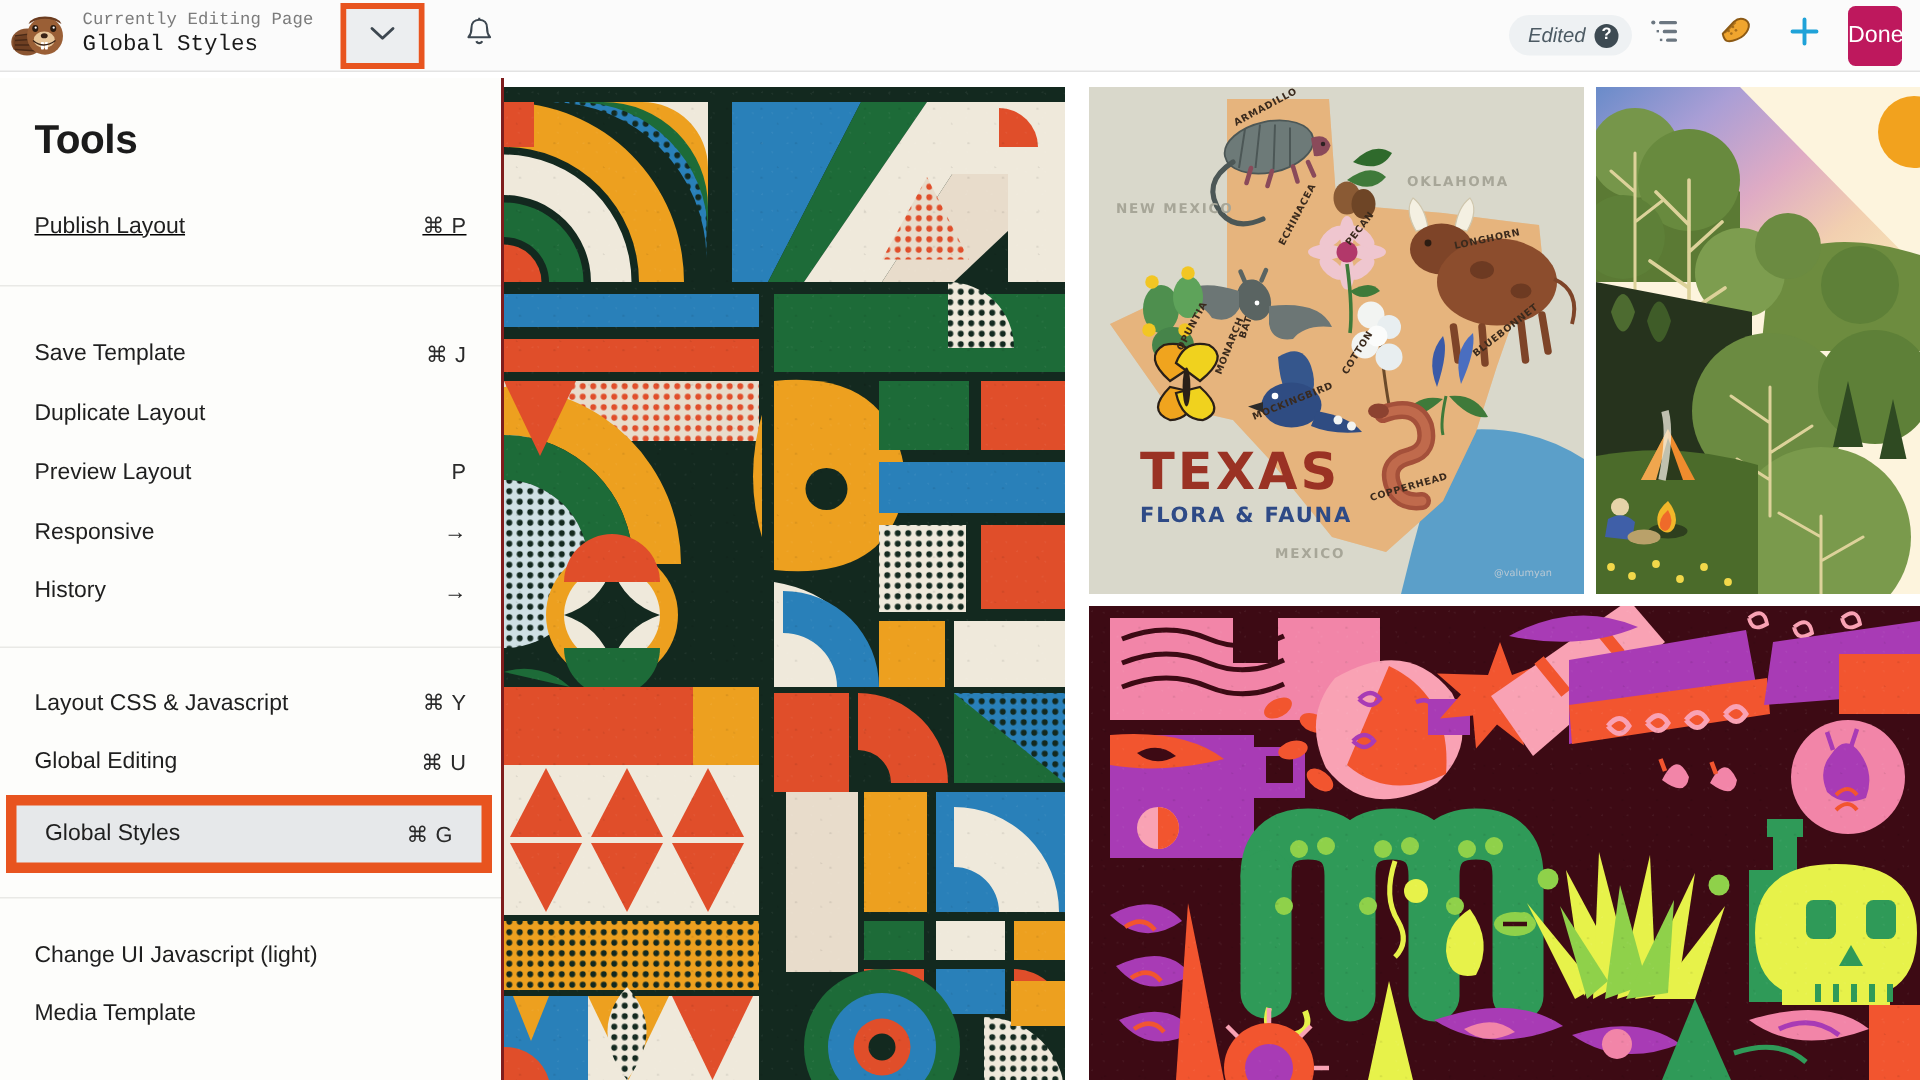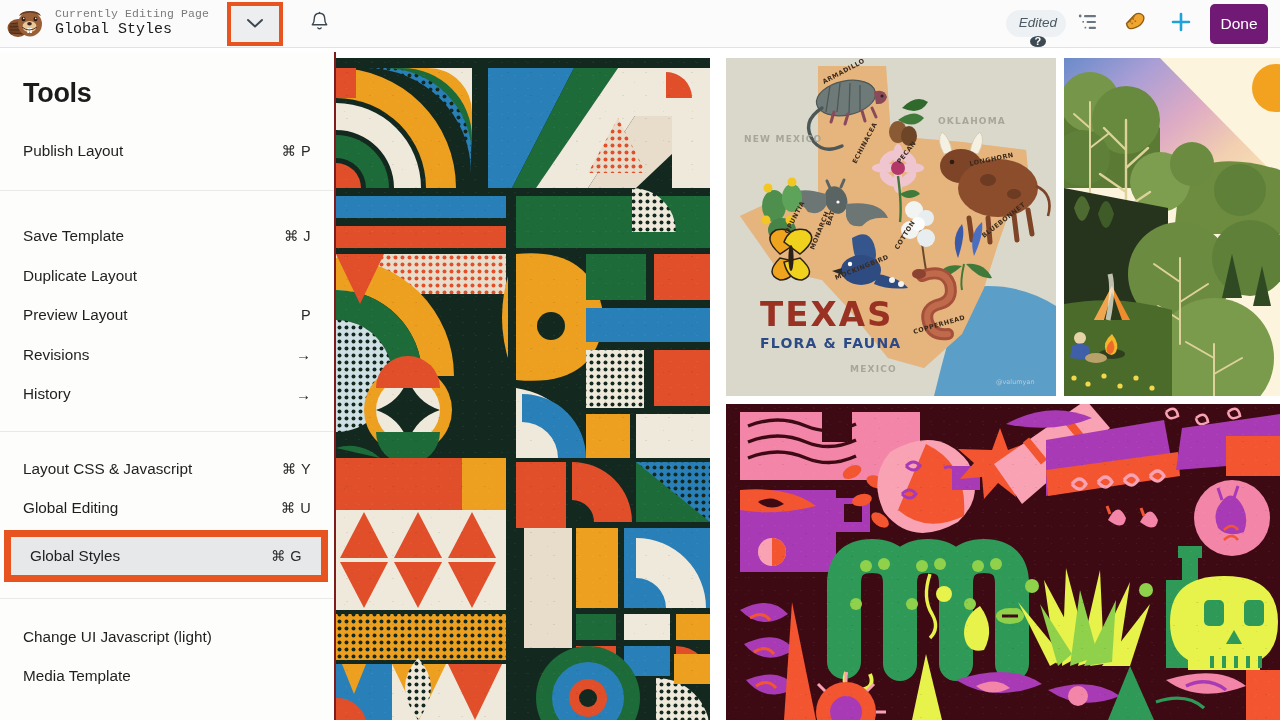--- a/index.html
+++ b/index.html
@@ -57,41 +57,41 @@
     display: flex; align-items: center; justify-content: center;
   }
 
   #topbar-right {
     margin-left: auto; display: flex; align-items: center;
     gap: 0; padding-right: 12px; height: 100%;
   }
   #edited-pill {
     display: flex; align-items: center; gap: 6px;
     background: #eef1f3; border-radius: 14px;
-    padding: 5px 9px 5px 13px; height: 27px; flex-direction: column;
+    padding: 5px 9px 5px 13px; height: 27px;
   }
   #edited-pill .etxt {
     font-size: 13.5px; font-style: italic; color: #4c5a63;
   }
   .help-dot {
     width: 16px; height: 16px; border-radius: 50%;
     background: #3d4a52; color: #fff;
     font-size: 11px; font-weight: bold;
     display: flex; align-items: center; justify-content: center;
     line-height: 1;
   }
   .tb-icon-btn {
     width: 46px; height: 44px;
     display: flex; align-items: center; justify-content: center;
   }
   #done-btn {
-    background: #701a75; color: #fff;
+    background: #be185d; color: #fff;
     font-size: 15.5px;
     border-radius: 5px; border: none;
-    width: 58px; height: 40px;
+    width: 36px; height: 40px;
     margin-left: 6px;
     cursor: pointer;
     font-family: "Liberation Sans", sans-serif;
   }
 
   
   #tools-panel {
     position: absolute; top: 52px; left: 0;
     width: 336px; height: 672px;
     background: #fdfdfb;
@@ -113,21 +113,21 @@
     cursor: pointer;
     position: relative;
   }
   .menu-item .mi-label { flex: 1 1 auto; }
   .menu-item .mi-accel {
     font-size: 14.5px; color: #2a2a2a; letter-spacing: .4px;
   }
   .menu-item .mi-arrow {
     font-size: 15px; color: #1f1f1f;
   }
-  .first-group { padding-top: 22px; padding-bottom: 19px; }
+  .first-group { padding-top: 22px; padding-bottom: 19px; text-decoration: underline; }
   .second-group { padding-top: 26px; padding-bottom: 17px; }
   .third-group { padding-top: 17px; padding-bottom: 14px; }
   .fourth-group { padding-top: 18px; }
 
   
   .hl-wrap {
     margin: 2px 6px 2px 4px;
     border: 5px solid #e8541f;
     padding: 2px;
     background: #e8541f;
@@ -284,21 +284,21 @@
     </div>
     <div class="menu-item">
       <span class="mi-label">Duplicate Layout</span>
       <span class="mi-accel"></span>
     </div>
     <div class="menu-item">
       <span class="mi-label">Preview Layout</span>
       <span class="mi-accel">P</span>
     </div>
     <div class="menu-item">
-      <span class="mi-label">Revisions</span>
+      <span class="mi-label">Responsive</span>
       <span class="mi-arrow">→</span>
     </div>
     <div class="menu-item">
       <span class="mi-label">History</span>
       <span class="mi-arrow">→</span>
     </div>
   </div>
   <div class="group-div"></div>
 
   <div class="menu-group third-group">

